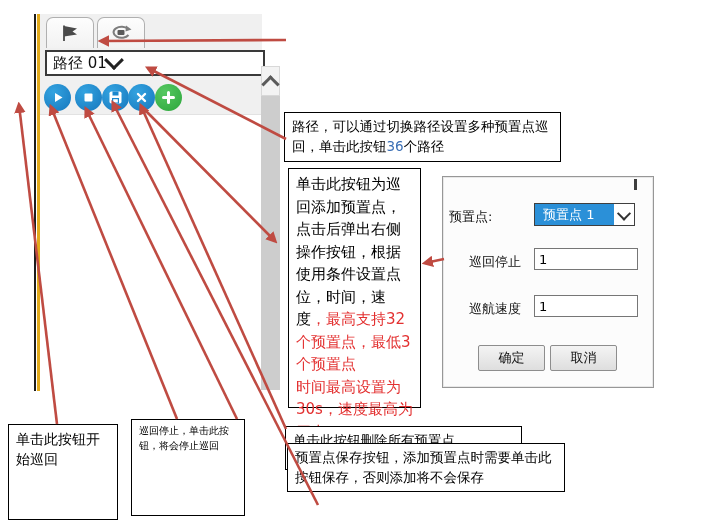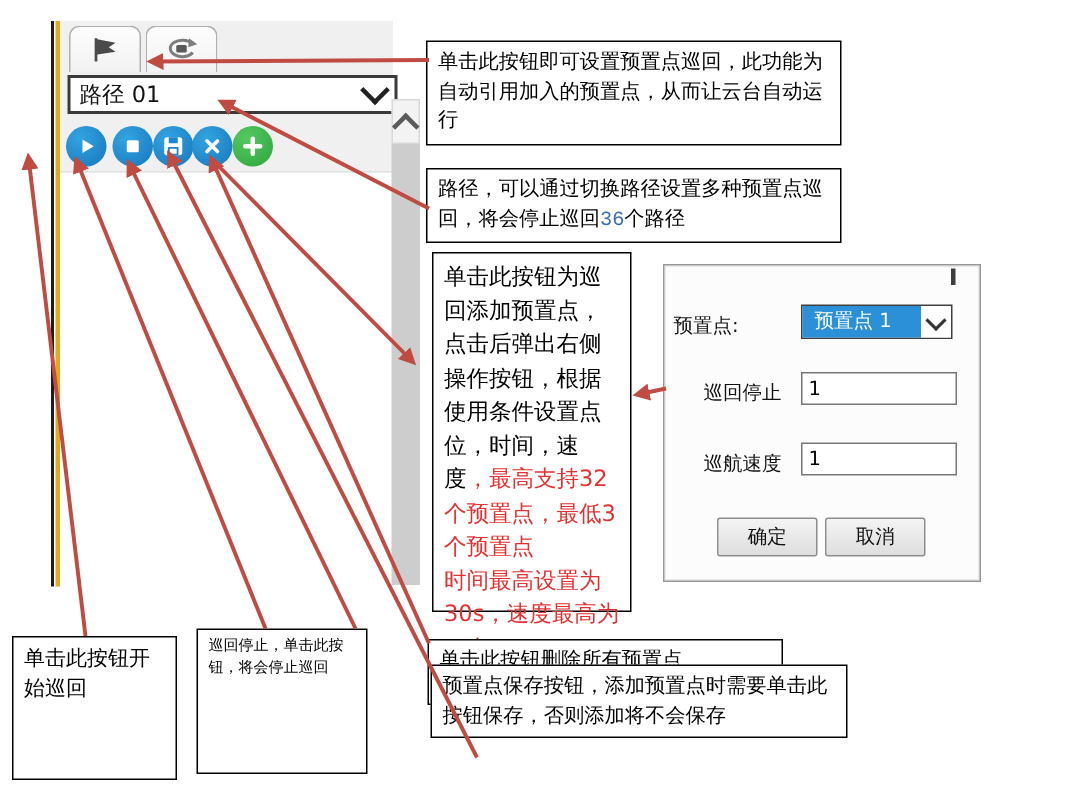--- a/index.html
+++ b/index.html
@@ -10,21 +10,21 @@
   
   .edge-black{left:34px;top:14px;width:2px;height:377px;background:#1c1c1c;}
   .edge-yellow{left:37px;top:14px;width:3px;height:377px;background:#e2aa1b;}
   .panel{left:40px;top:14px;width:222px;height:377px;background:#fff;border-top:1px solid #d9d9d9;}
   .panel-topstrip{left:40px;top:14px;width:222px;height:100px;background:#f0f0f0;border-bottom:1px solid #e2e2e2;}
   .tab{top:17px;width:46px;height:30px;background:linear-gradient(#fdfdfd,#f2f2f2);
        border:1px solid #b0b0b0;border-bottom:none;border-radius:7px 7px 0 0;
        display:flex;align-items:center;justify-content:center;cursor:pointer;}
   .tab1{left:46px;} .tab2{left:97px;}
   .path-select{left:45px;top:50px;width:220px;height:26px;background:#fff;border:2px solid #3a3a3a;
-       display:flex;align-items:center;justify-content:space-between;padding:0 6px;box-sizing:border-box;cursor:pointer;}
+       display:flex;align-items:center;padding:0 6px;box-sizing:border-box;cursor:pointer;}
   .path-select span{font-size:15px;color:#111;}
   .btn{top:84px;width:27px;height:27px;border-radius:50%;display:flex;align-items:center;justify-content:center;cursor:pointer;}
   .btn.blue{background:radial-gradient(circle at 35% 30%, #33a3e0, #1677bd);}
   .btn.green{background:radial-gradient(circle at 35% 30%, #56c861, #2ca63c);}
   .b-play{left:44px;} .b-stop{left:75px;} .b-save{left:102px;} .b-del{left:128px;} .b-add{left:155px;}
   
   .sb-btn{left:261px;top:66px;width:19px;height:30px;background:#f3f3f3;border:1px solid #d8d8d8;
           display:flex;align-items:center;justify-content:center;cursor:pointer;box-sizing:border-box;}
   .sb-track{left:261px;top:96px;width:19px;height:294px;background:#cdcdcd;cursor:pointer;}
   .chev-up{width:10px;height:10px;border-left:3px solid #5b5b5b;border-top:3px solid #5b5b5b;
@@ -34,21 +34,21 @@
   .note{background:#fff;border:1px solid #000;box-sizing:border-box;font-size:13.5px;line-height:1.45;
         padding:4px 7px;color:#000;}
   .n1{left:284px;top:27px;width:277px;height:70px;}
   .n2{left:284px;top:112px;width:277px;height:50px;}
   .n3{left:288px;top:168px;width:133px;height:240px;font-size:15px;line-height:1.5;}
   .n4{left:8px;top:424px;width:110px;height:96px;font-size:14px;}
   .n5{left:131px;top:419px;width:114px;height:97px;font-size:10px;}
   .n6{left:285px;top:426px;width:237px;height:44px;}
   .n7{left:287px;top:443px;width:278px;height:49px;}
   .red-t{color:#e33030;}
-  .blue-n{color:#3b6fb5;font-family:Liberation Mono, monospace;}
+  .blue-n{color:#3b6fb5;}
 
   
   .dialog{left:442px;top:176px;width:210px;height:210px;background:#fcfcfc;border:1px solid #979797;
           box-shadow:0 0 0 1px #e8e8e8 inset;}
   .dlg-title{left:0;top:6px;width:100%;text-align:center;font-size:14px;color:#222;}
   .dlg-tick{right:16px;top:2px;width:3px;height:11px;background:#3d3d3d;}
   .dlg-label{font-size:13px;color:#111;}
   .l-preset{left:6px;top:31px;width:66px;}
   .l-time{left:26px;top:76px;}
   .l-speed{left:26px;top:123px;}
@@ -127,26 +127,23 @@
     <svg width="15" height="15" viewBox="0 0 15 15">
       <path d="M7.5 2.5 L7.5 12.5 M2.5 7.5 L12.5 7.5" stroke="#fff" stroke-width="3" stroke-linecap="round"></path>
     </svg>
   </div>
 
   <div class="abs sb-btn">
     <div class="chev-up"></div>
   </div>
   <div class="abs sb-track"></div>
 
-  <div class="abs note n1">
-    <span>单击此按钮即可设置预置点巡回，此功能为自动引用加入的预置点，从而让云台自动运行</span>
-  </div>
 
   <div class="abs note n2">
-    <span>路径，可以通过切换路径设置多种预置点巡回，将会停止巡回</span><span class="blue-n">36</span><span>个路径</span>
+    <span>路径，可以通过切换路径设置多种预置点巡回，单击此按钮</span><span class="blue-n">36</span><span>个路径</span>
   </div>
 
   <div class="abs note n3">
     <span>单击此按钮为巡回添加预置点，点击后弹出右侧操作按钮，根据使用条件设置点位，时间，速度</span><span class="red-t">，最高支持32个预置点，最低3个预置点</span>
     <div class="red-t">时间最高设置为30s，速度最高为四十</div>
   </div>
 
   <div class="abs note n4">
     <span>单击此按钮开始巡回</span>
   </div>

